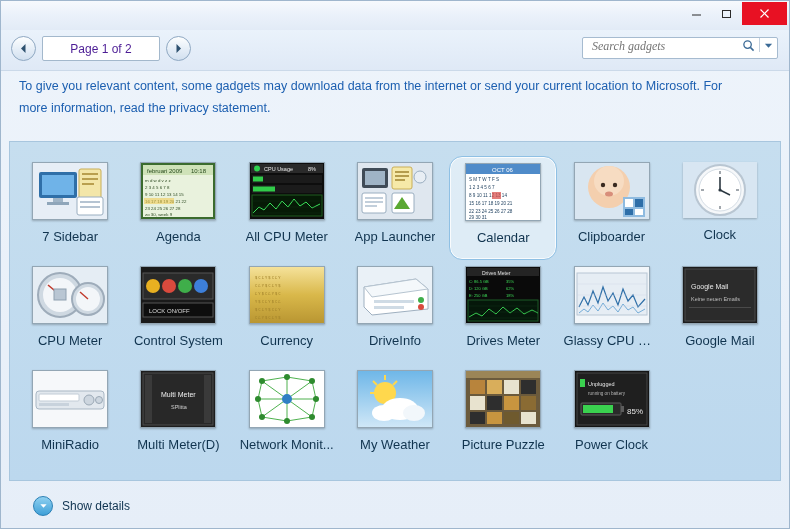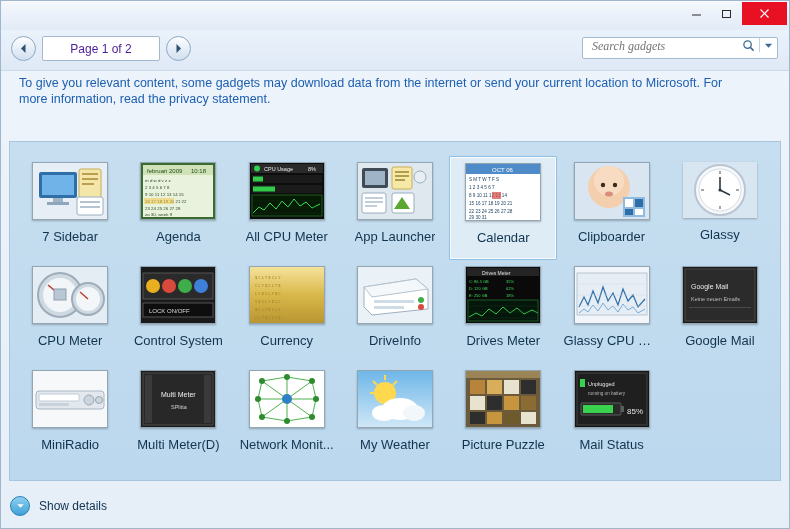--- a/index.html
+++ b/index.html
@@ -131,21 +131,21 @@
     height: 14px;
     background: #c3d0de;
   }
   
   .notice {
     position: absolute;
     top: 74px;
     left: 18px;
     right: 40px;
     font-size: 12.5px;
-    line-height: 16px;
+    line-height: 22px;
     color: #1c5fb0;
   }
   .notice .lnk {
     color: #1c5fb0;
     text-decoration: none;
   }
   
   .gallery {
     position: absolute;
     top: 140px;
@@ -167,21 +167,21 @@
     display: flex;
     flex-direction: column;
     align-items: center;
     justify-content: flex-start;
     padding-top: 6px;
     cursor: default;
   }
   .cell.selected {
     background: rgba(255,255,255,0.45);
     border: 1px solid #8fc0e4;
-    border-radius: 1px;
+    border-radius: 13px;
     box-shadow: inset 0 0 0 1px rgba(255,255,255,0.8);
     box-sizing: border-box;
   }
   .thumb {
     width: 74px;
     height: 56px;
     border: 1px solid #93a6b4;
     background: #1d1d1d;
     overflow: hidden;
     position: relative;
@@ -197,21 +197,21 @@
     overflow: hidden;
     text-overflow: ellipsis;
   }
   
   .footer {
     position: absolute;
     bottom: 0; left: 0; right: 0;
     height: 45px;
     display: flex;
     align-items: center;
-    padding-left: 9px;
+    padding-left: 32px;
   }
   .chev {
     width: 20px;
     height: 20px;
     border-radius: 50%;
     background: linear-gradient(to bottom, #8fd0f0 0%, #3fa0d8 100%);
     border: 1px solid #2a7fb5;
     display: flex;
     align-items: center;
     justify-content: center;
@@ -425,21 +425,21 @@
               <line x1="37" y1="9" x2="37" y2="12"></line>
               <line x1="37" y1="44" x2="37" y2="47"></line>
               <line x1="18" y1="28" x2="21" y2="28"></line>
               <line x1="53" y1="28" x2="56" y2="28"></line>
             </g>
             <line x1="37" y1="28" x2="37" y2="15" stroke="#2b3740" stroke-width="1.6"></line>
             <line x1="37" y1="28" x2="47" y2="33" stroke="#2b3740" stroke-width="1.4"></line>
             <circle cx="37" cy="28" r="1.6" fill="#2b3740"></circle>
           </svg>
         </div>
-        <div class="cap">Glassy</div>
+        <div class="cap">Clock</div>
       </div>
 
       <div class="cell">
         <div class="thumb">
           <svg width="74" height="56" viewBox="0 0 74 56">
             <rect x="0" y="0" width="74" height="56" fill="#e5edf4"></rect>
             <circle cx="27" cy="28" r="22" fill="#cfd9e2" stroke="#9eacba" stroke-width="2"></circle>
             <circle cx="27" cy="28" r="17" fill="#f3f6f9"></circle>
             <path d="M27 28 L15 18" stroke="#c0392b" stroke-width="1.6"></path>
             <rect x="21" y="22" width="12" height="11" fill="#b9c6d3" stroke="#8fa0b0"></rect>
@@ -685,21 +685,21 @@
             <rect x="2" y="2" width="70" height="52" fill="#1f1f1f" stroke="#474747"></rect>
             <rect x="5" y="8" width="5" height="8" fill="#3ad14f"></rect>
             <text x="13" y="15" font-family="Liberation Sans" font-size="5.5" fill="#e6e6e6">Unplugged</text>
             <text x="13" y="24" font-family="Liberation Sans" font-size="4.6" fill="#b5b5b5">running on battery</text>
             <rect x="6" y="32" width="40" height="12" rx="1" fill="#2a2a2a" stroke="#5c5c5c"></rect>
             <rect x="8" y="34" width="30" height="8" fill="#3ad14f"></rect>
             <rect x="46" y="35" width="3" height="6" fill="#5c5c5c"></rect>
             <text x="52" y="43" font-family="Liberation Sans" font-size="8" fill="#e6e6e6">85%</text>
           </svg>
         </div>
-        <div class="cap">Mail Status</div>
+        <div class="cap">Power Clock</div>
       </div>
 
     </div>
 
   </div>
 
   <div class="footer">
     <div class="chev">
       <svg width="9" height="9" viewBox="0 0 10 10">
         <polygon points="1.5,3.5 8.5,3.5 5,7.5" fill="#ffffff"></polygon>

